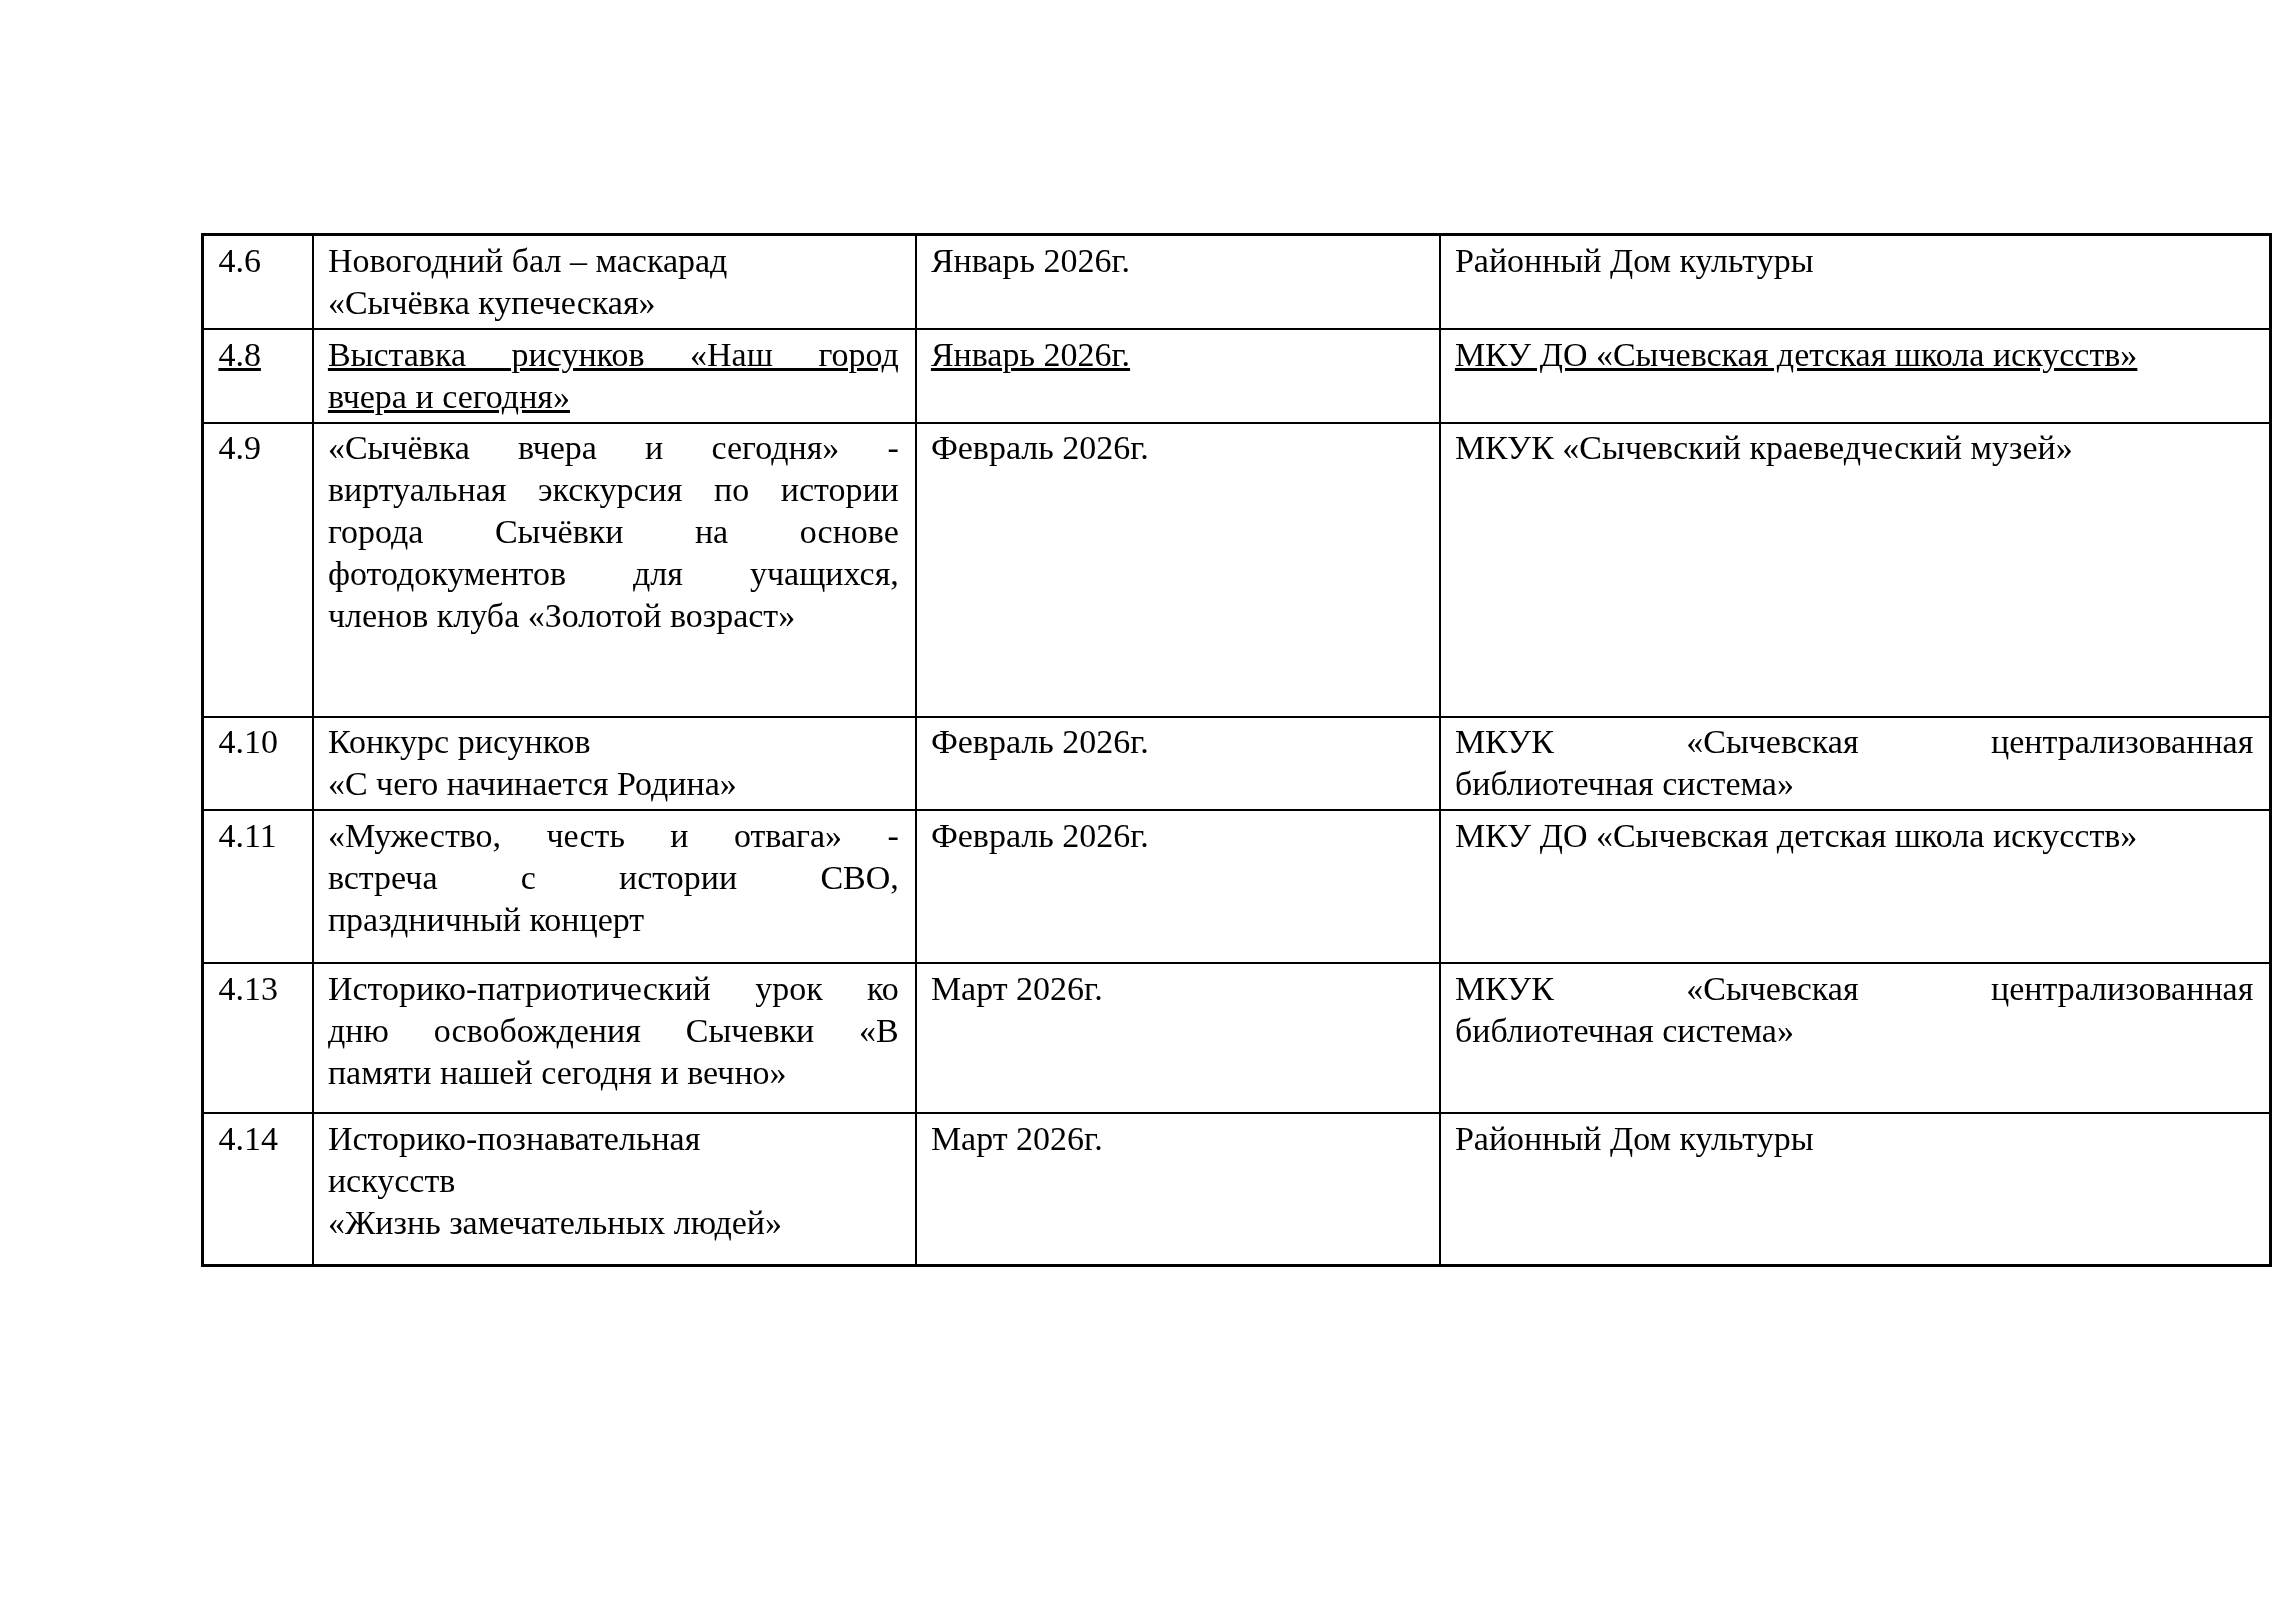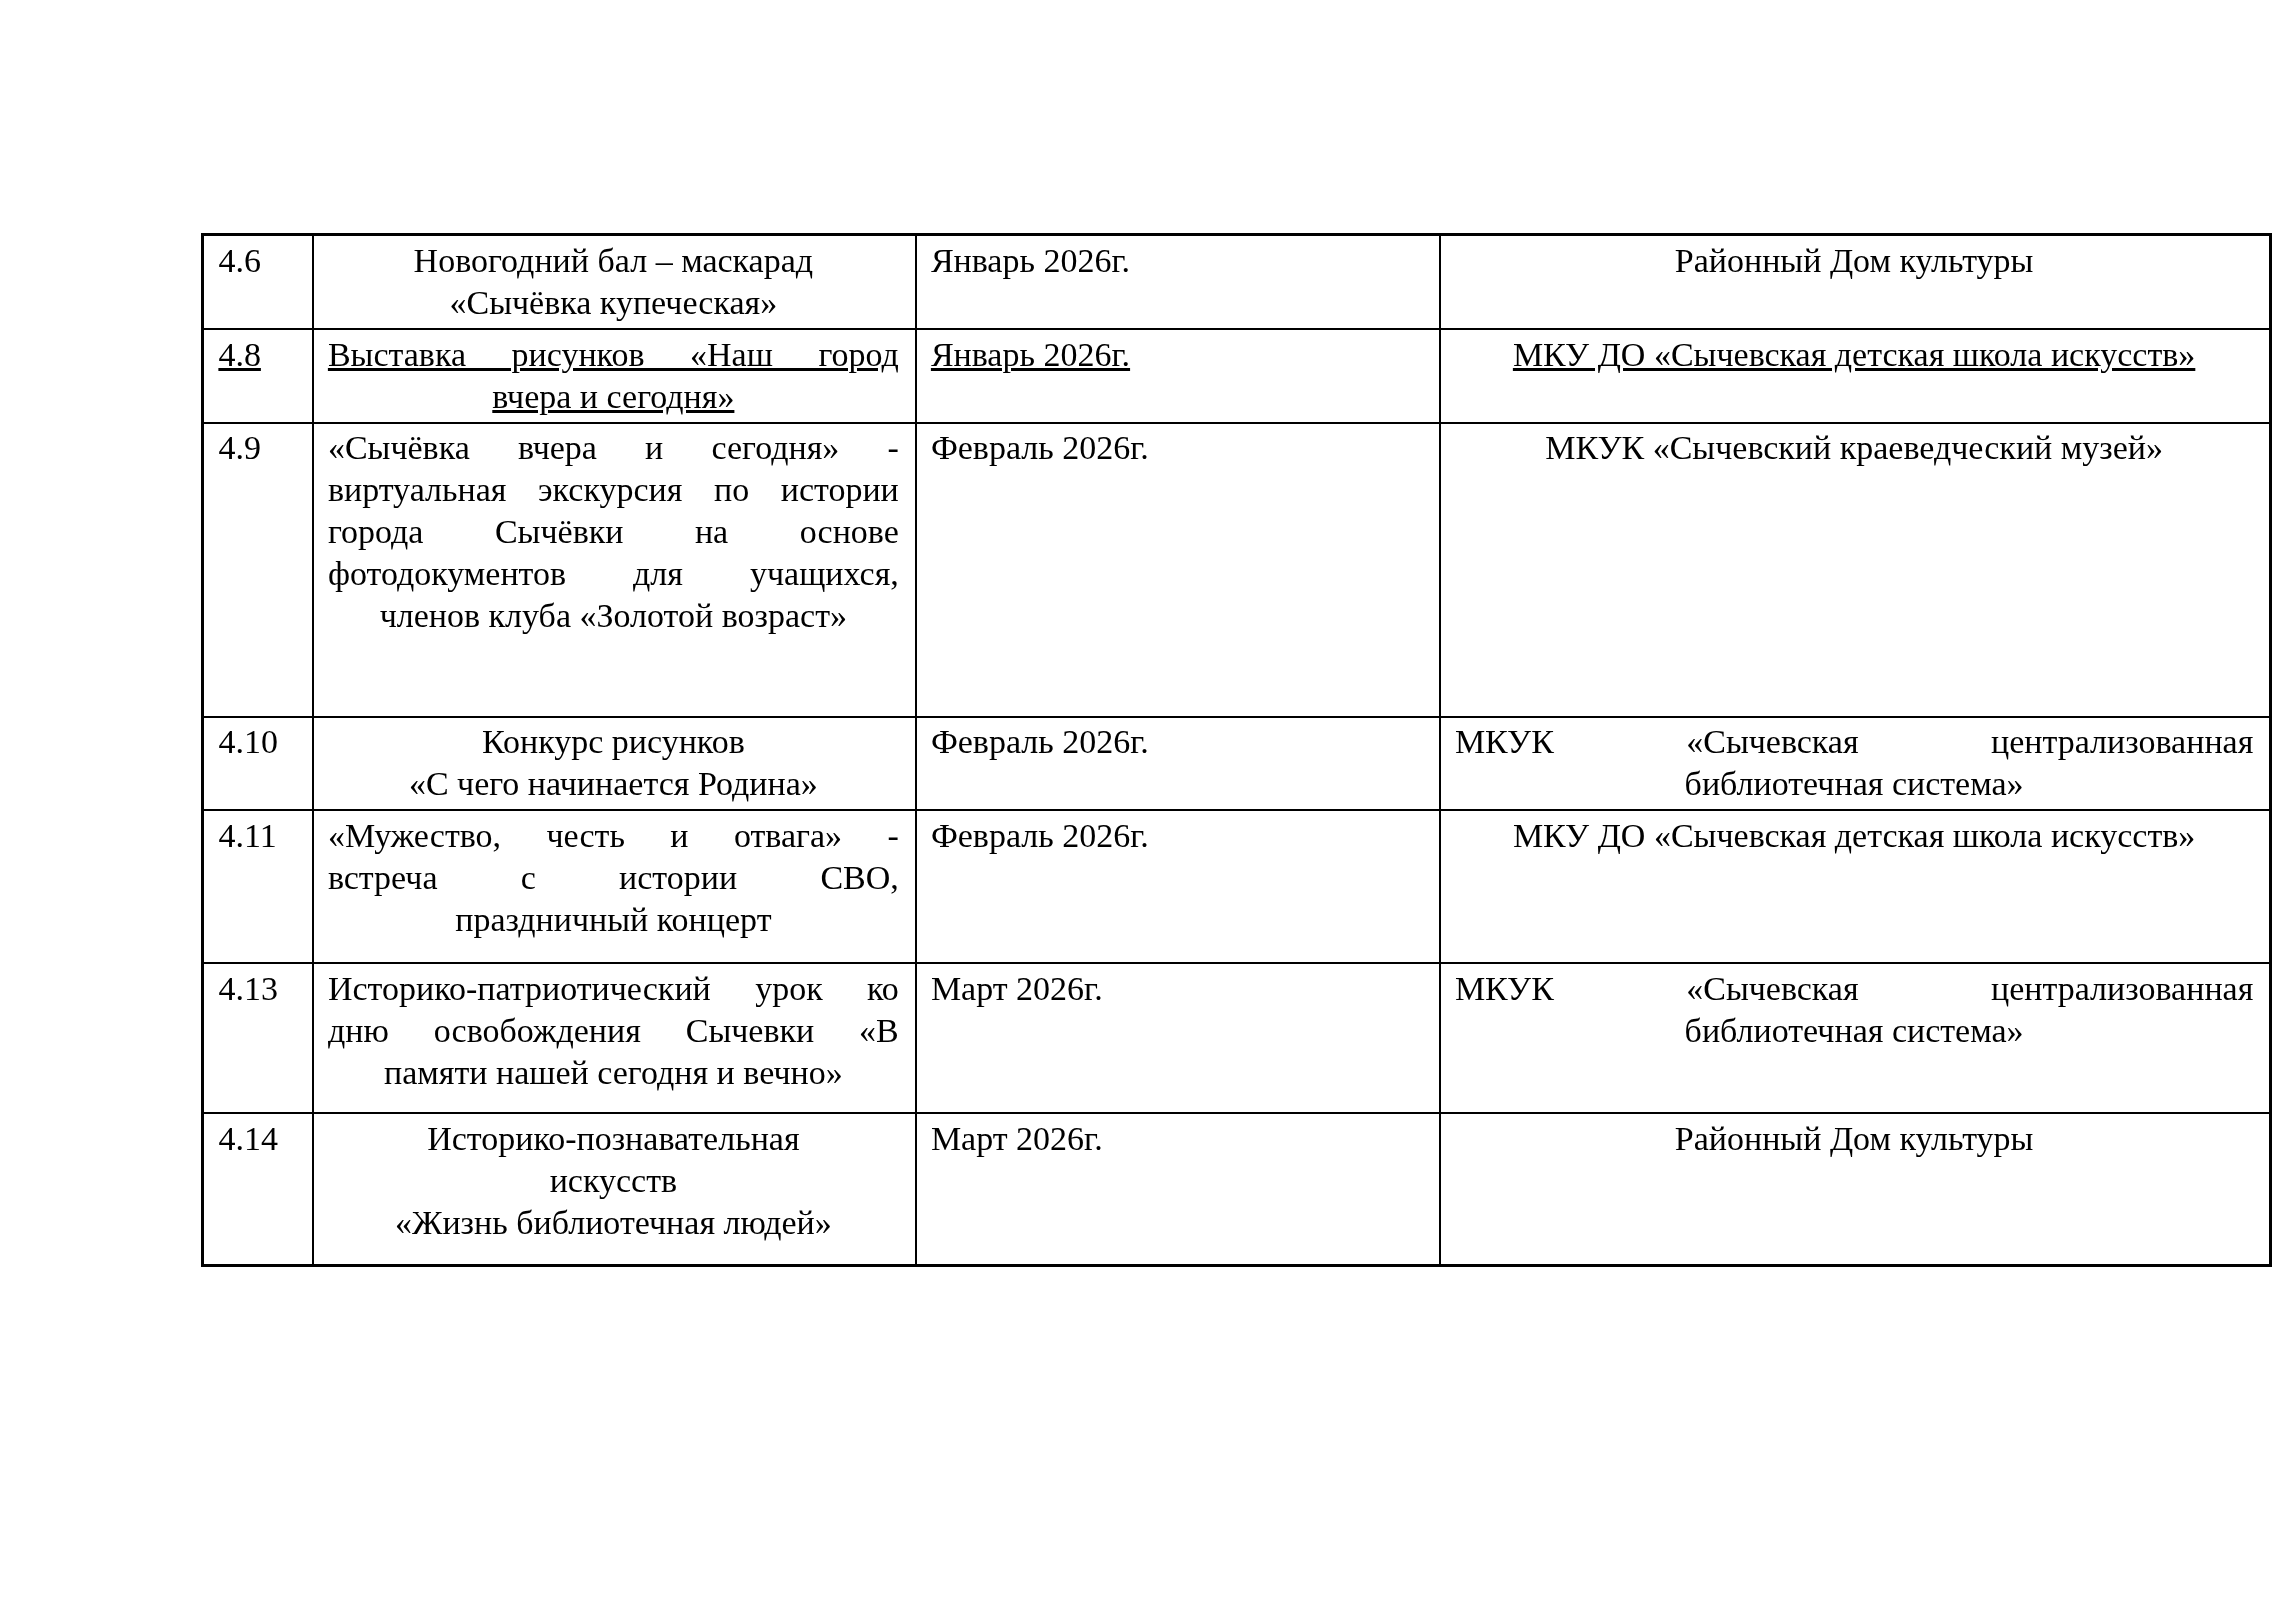--- a/index.html
+++ b/index.html
@@ -31,21 +31,21 @@
     vertical-align: top;
     padding: 3.9px 15.7px 3.9px 14.4px;
     font-size: 34px;
     line-height: 42px;
     overflow: hidden;
   }
   td.c-num  { padding-left: 15.7px; }
   
   .jl { text-align: justify; text-align-last: justify; }
   
-  .ll { text-align: center; }
+  .ll { text-align: left; }
   .line { display: block; }
 </style>
 </head>
 <body>
 
 <div class="page">
   <table class="events">
     <colgroup>
       <col style="width:110px">
       <col style="width:603px">
@@ -124,21 +124,21 @@
           <td class="c-org">
             <div class="line jl">МКУК «Сычевская централизованная</div>
             <div class="line ll">библиотечная система»</div>
           </td>
         </tr>
         <tr style="height: 152px;">
           <td class="c-num">4.14</td>
           <td class="c-event">
             <div class="line ll">Историко-познавательная</div>
             <div class="line ll">искусств</div>
-            <div class="line ll">«Жизнь библиотечная людей»</div>
+            <div class="line ll">«Жизнь замечательных людей»</div>
           </td>
           <td class="c-date">Март 2026г.</td>
           <td class="c-org">
             <div class="line ll">Районный Дом культуры</div>
           </td>
         </tr>
       </tbody>
   </table>
 </div>
 

